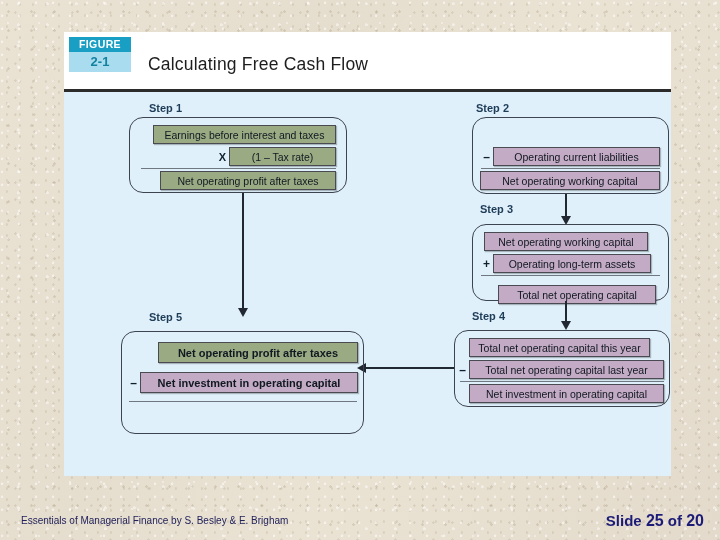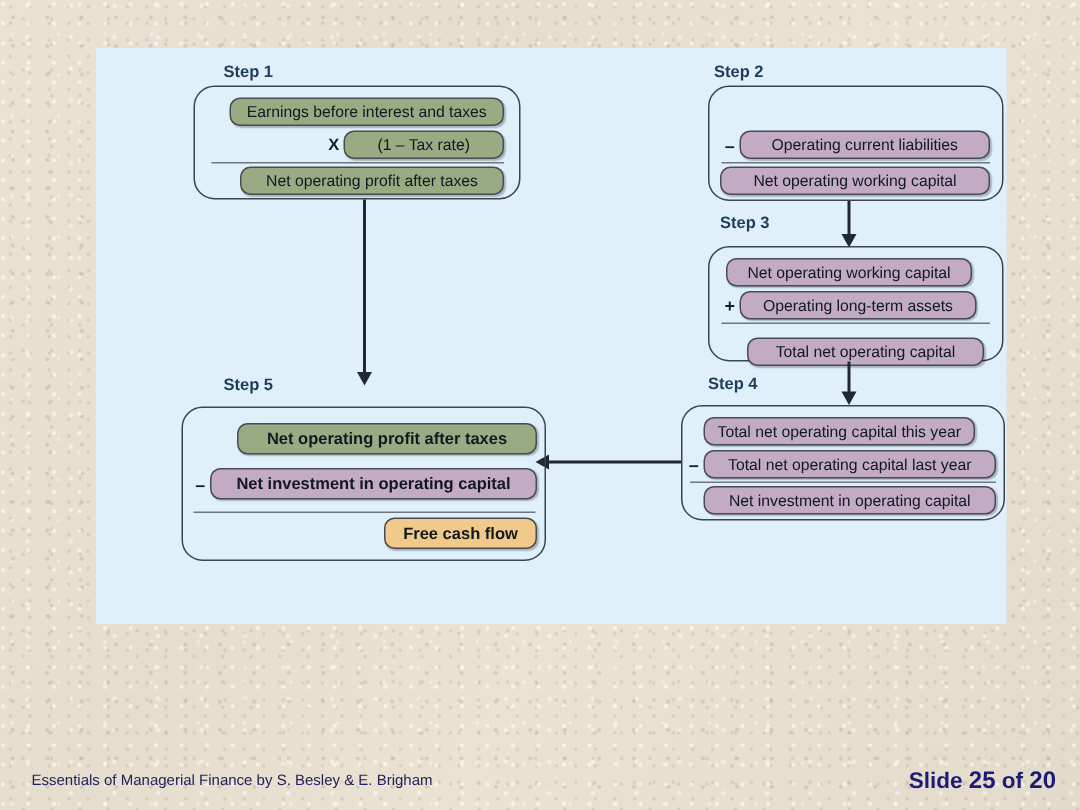--- a/index.html
+++ b/index.html
@@ -113,21 +113,21 @@
     font-weight: bold;
     color: #12202e;
     text-align: center;
     flex: none;
   }
   .op.mult { font-size: 11px; }
   .pill {
     height: 19px;
     line-height: 19px;
     border: 1.4px solid #4a4a52;
-    border-radius: 7px;
+    border-radius: 0;
     font-size: 10.5px;
     color: #101820;
     text-align: center;
     box-sizing: border-box;
     padding: 0 7px;
     white-space: nowrap;
     overflow: hidden;
     box-shadow: 1px 1px 1px rgba(0,0,0,.25);
   }
   .pill.green  { background: #9aab84; }
@@ -183,20 +183,27 @@
   }
   #footer-slide .num { font-size: 16px; }
 </style>
 </head>
 <body>
 
 <div id="slide-bg"></div>
 
 <div id="figure-block">
 
+  <div id="figure-header">
+    <div id="figure-badge">
+      <div class="fig-word">FIGURE</div>
+      <div class="fig-num">2-1</div>
+    </div>
+    <div id="figure-title">Calculating Free Cash Flow</div>
+  </div>
 
   <div id="figure-panel">
 
     <div class="step-label" style="left:85px; top:10px;">Step 1</div>
     <div class="group" style="left:65px; top:25px; width:218px; height:76px;"></div>
 
     <div class="row" style="left:76px; top:33px; width:196px;">
       <div class="op"></div>
       <div class="pill green" style="width:183px;">Earnings before interest and taxes</div>
     </div>
@@ -282,23 +289,20 @@
       <div class="pill green bold" style="width:200px; height:21px; line-height:21px; font-size:11px;">Net operating profit after taxes</div>
     </div>
 
     <div class="row" style="left:63px; top:280px; width:231px; height:21px;">
       <div class="op">–</div>
       <div class="pill purple bold" style="width:218px; height:21px; line-height:21px; font-size:11px;">Net investment in operating capital</div>
     </div>
 
     <div class="rule" style="left:65px; top:309px; width:228px;"></div>
 
-    <div class="row" style="left:192px; top:313px; width:102px; height:21px;">
-      <div class="pill orange bold" style="width:102px; height:21px; line-height:21px; font-size:11px;">Free cash flow</div>
-    </div>
 
   </div>
 </div>
 
 <div id="footer-source">Essentials of Managerial Finance by S. Besley &amp; E. Brigham</div>
 
 <div id="footer-slide">
   <span>Slide</span>
   <span class="num">25</span>
   <span>of</span>

